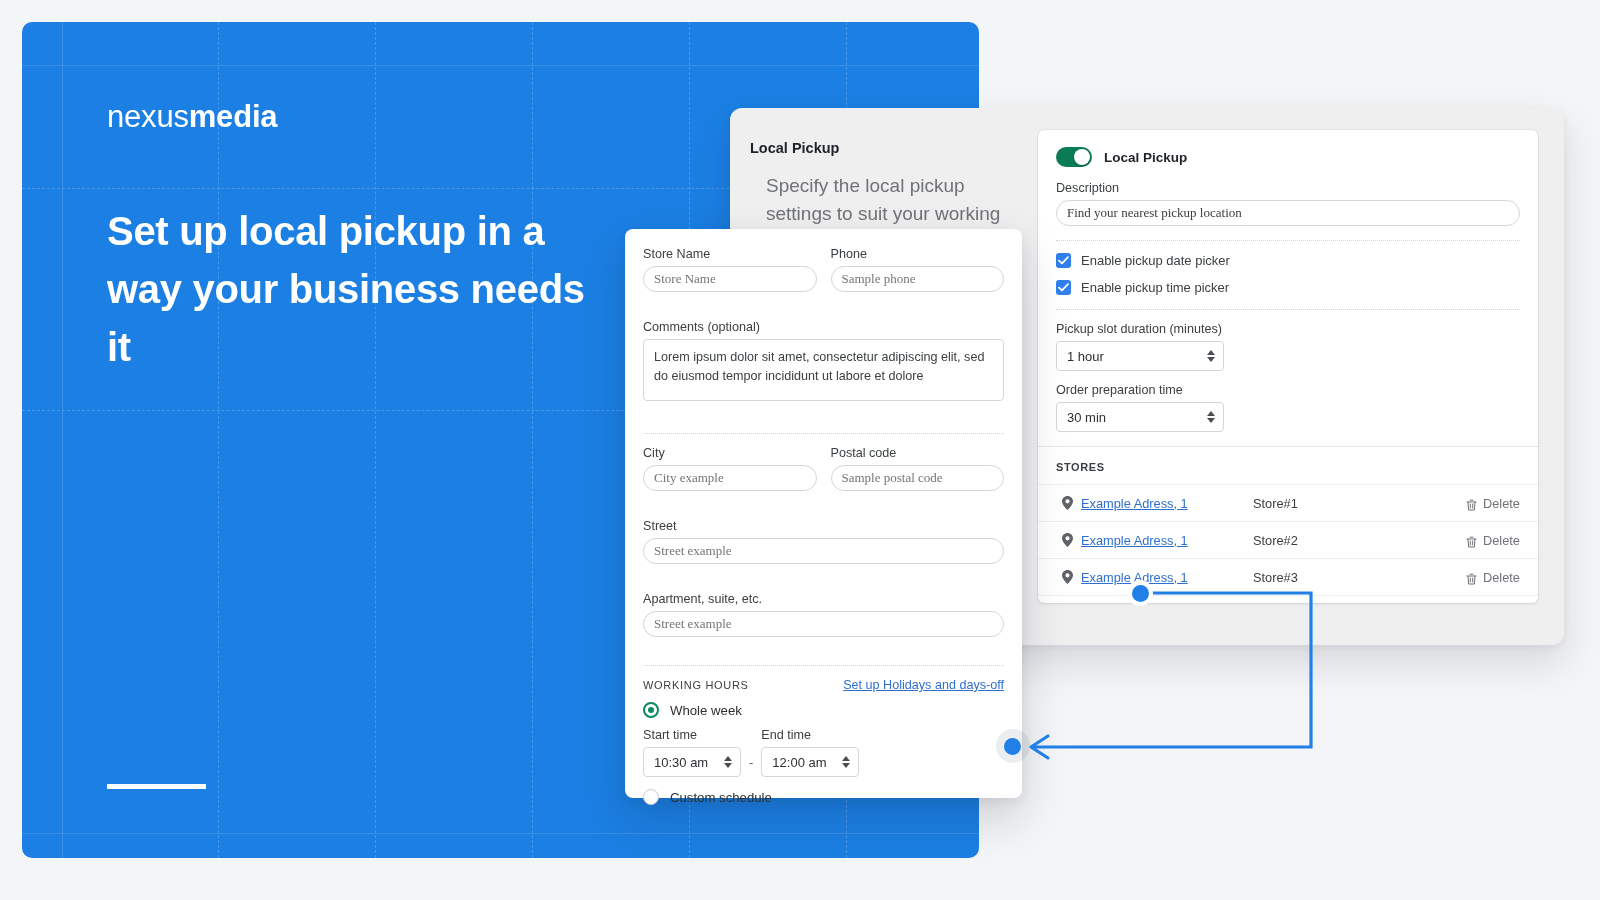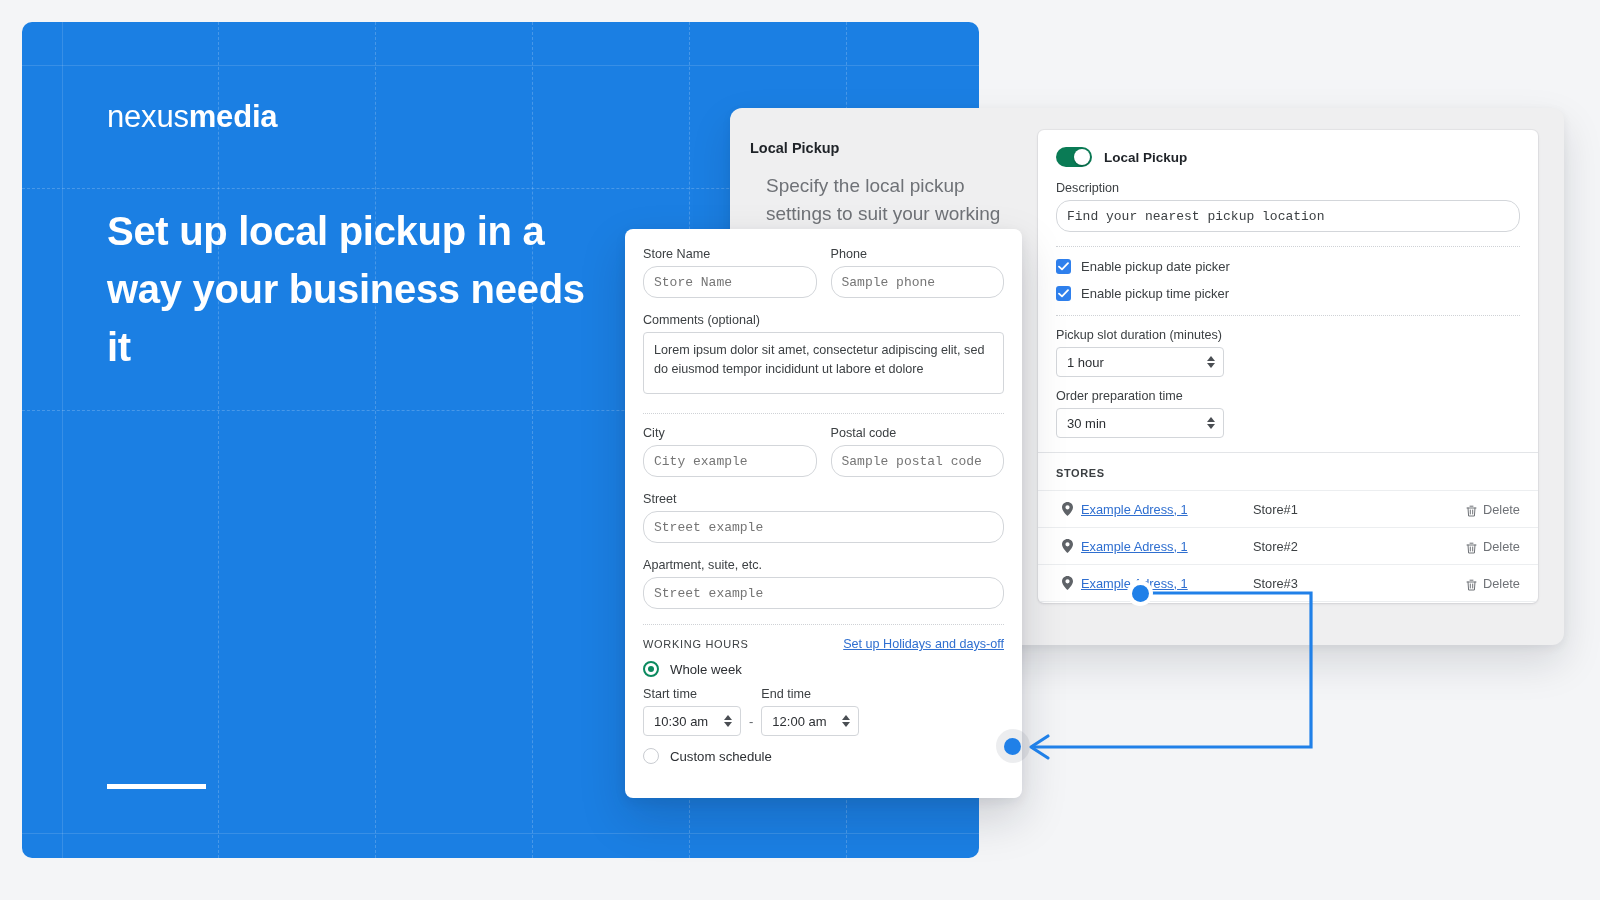--- a/index.html
+++ b/index.html
@@ -67,23 +67,23 @@
     width:36px;height:20px;border-radius:10px;background:#0a7b55;position:relative;flex:0 0 auto;
   }
   .toggle .knob{
     position:absolute;right:2px;top:2px;width:16px;height:16px;border-radius:50%;
     background:#ffffff;box-shadow:0 1px 2px rgba(0,0,0,0.25);
   }
   .toggle-label{font-size:13.5px;font-weight:700;color:#1f2328;}
 
   .field-label{font-size:12.6px;color:#3c4043;margin:0 0 5px 0;display:block;}
   .text-input{
-    width:100%;box-sizing:border-box;height:32px;border:1px solid #d3d6da;border-radius:14px;
+    width:100%;box-sizing:border-box;height:26px;border:1px solid #d3d6da;border-radius:14px;
     background:#ffffff;font-size:13px;color:#3c4043;padding:0 10px;
-    font-family:Liberation Mono, monospace;
+    font-family:Liberation Serif, serif;
   }
   .dotted-sep{border-top:1px dotted #cfd2d6;margin:14px 0 12px 0;height:0;}
   .solid-sep{border-top:1px solid #e3e5e8;height:0;}
 
   .check-row{display:flex;align-items:center;gap:10px;margin-bottom:12px;}
   .check-row:last-child{margin-bottom:0;}
   .checkbox{
     width:15px;height:15px;border-radius:3px;background:#2f80ed;flex:0 0 auto;
     position:relative;
   }
@@ -124,21 +124,21 @@
 
   
   .form-card{
     position:absolute;left:625px;top:229px;width:397px;height:569px;
     background:#ffffff;border-radius:8px;
     box-shadow:0 20px 46px rgba(16,24,40,0.17), 0 4px 12px rgba(16,24,40,0.07);
     padding:18px 18px 0 18px;box-sizing:border-box;
   }
   .two-col{display:flex;gap:14px;}
   .col{flex:1 1 0;min-width:0;}
-  .fld{margin-bottom:15px;}
+  .fld{margin-bottom:28px;}
   .textarea{
     width:100%;box-sizing:border-box;height:62px;border:1px solid #d3d6da;border-radius:4px;
     background:#ffffff;font-size:12.6px;color:#3c4043;padding:8px 10px;resize:none;line-height:1.52;
     font-family:"Liberation Sans", sans-serif;
   }
   .wh-head{display:flex;align-items:center;justify-content:space-between;margin-bottom:10px;}
   .wh-title{font-size:11px;font-weight:400;letter-spacing:0.7px;color:#3c4043;}
   .wh-link{font-size:12.6px;color:#2f6fd0;text-decoration:underline;cursor:pointer;}
   .radio-row{display:flex;align-items:center;gap:11px;margin-bottom:10px;}
   .radio{

